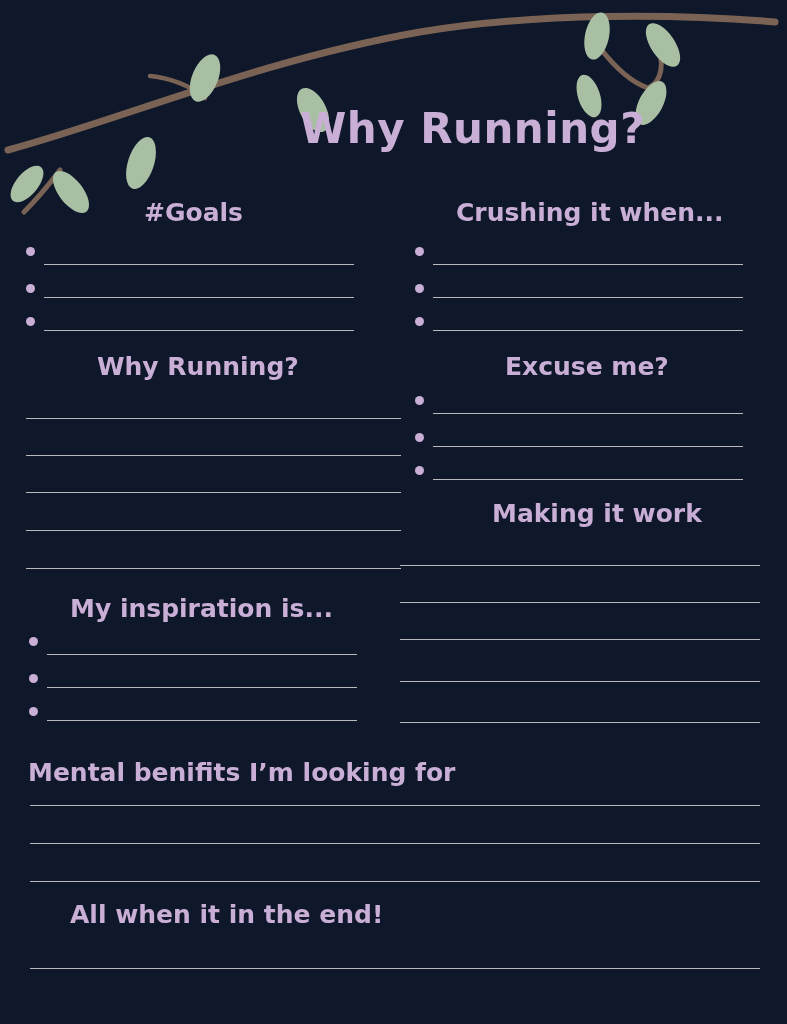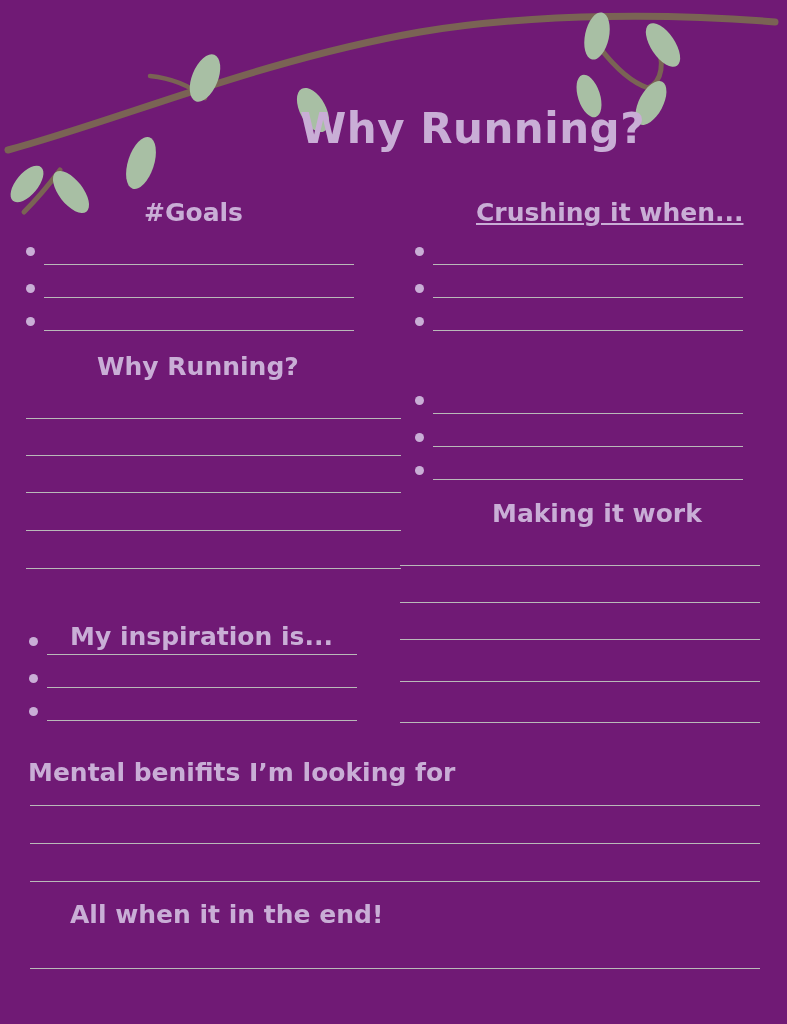--- a/index.html
+++ b/index.html
@@ -10,21 +10,21 @@
   body {
     width: 787px;
     height: 1024px;
     position: relative;
     font-family: "DejaVu Sans", sans-serif;
     overflow: hidden;
   }
   .page {
     position: absolute;
     inset: 0;
-    background: #701a75;
+    background: #0f172a;
   }
   .branch-art {
     position: absolute;
     left: 0;
     top: 0;
     width: 787px;
     height: 240px;
     pointer-events: none;
   }
   .title {
@@ -87,50 +87,51 @@
   <div class="title">Why Running?</div>
 
   <div class="heading" style="left:144px; top:198px;">#Goals</div>
   <div class="dot" style="left:26px; top:247px;"></div>
   <div class="rule" style="left:44px; top:264px; width:310px;"></div>
   <div class="dot" style="left:26px; top:284px;"></div>
   <div class="rule" style="left:44px; top:297px; width:310px;"></div>
   <div class="dot" style="left:26px; top:317px;"></div>
   <div class="rule" style="left:44px; top:330px; width:310px;"></div>
 
-  <div class="heading" style="left:476px; top:198px;text-decoration:underline;">Crushing it when...</div>
+  <div class="heading" style="left:456px; top:198px;">Crushing it when...</div>
   <div class="dot" style="left:415px; top:247px;"></div>
   <div class="rule" style="left:433px; top:264px; width:310px;"></div>
   <div class="dot" style="left:415px; top:284px;"></div>
   <div class="rule" style="left:433px; top:297px; width:310px;"></div>
   <div class="dot" style="left:415px; top:317px;"></div>
   <div class="rule" style="left:433px; top:330px; width:310px;"></div>
 
   <div class="heading" style="left:97px; top:352px;">Why Running?</div>
   <div class="rule" style="left:26px; top:418px; width:375px;"></div>
   <div class="rule" style="left:26px; top:455px; width:375px;"></div>
   <div class="rule" style="left:26px; top:492px; width:375px;"></div>
   <div class="rule" style="left:26px; top:530px; width:375px;"></div>
   <div class="rule" style="left:26px; top:568px; width:375px;"></div>
 
+  <div class="heading" style="left:505px; top:352px;">Excuse me?</div>
   <div class="dot" style="left:415px; top:396px;"></div>
   <div class="rule" style="left:433px; top:413px; width:310px;"></div>
   <div class="dot" style="left:415px; top:433px;"></div>
   <div class="rule" style="left:433px; top:446px; width:310px;"></div>
   <div class="dot" style="left:415px; top:466px;"></div>
   <div class="rule" style="left:433px; top:479px; width:310px;"></div>
 
   <div class="heading" style="left:492px; top:499px;">Making it work</div>
   <div class="rule" style="left:400px; top:565px; width:360px;"></div>
   <div class="rule" style="left:400px; top:602px; width:360px;"></div>
   <div class="rule" style="left:400px; top:639px; width:360px;"></div>
   <div class="rule" style="left:400px; top:681px; width:360px;"></div>
   <div class="rule" style="left:400px; top:722px; width:360px;"></div>
 
-  <div class="heading" style="left:70px; top:622px;">My inspiration is...</div>
+  <div class="heading" style="left:70px; top:594px;">My inspiration is...</div>
   <div class="dot" style="left:29px; top:637px;"></div>
   <div class="rule" style="left:47px; top:654px; width:310px;"></div>
   <div class="dot" style="left:29px; top:674px;"></div>
   <div class="rule" style="left:47px; top:687px; width:310px;"></div>
   <div class="dot" style="left:29px; top:707px;"></div>
   <div class="rule" style="left:47px; top:720px; width:310px;"></div>
 
   <div class="heading" style="left:28px; top:758px;">Mental benifits I’m looking for</div>
   <div class="rule" style="left:30px; top:805px; width:730px;"></div>
   <div class="rule" style="left:30px; top:843px; width:730px;"></div>

